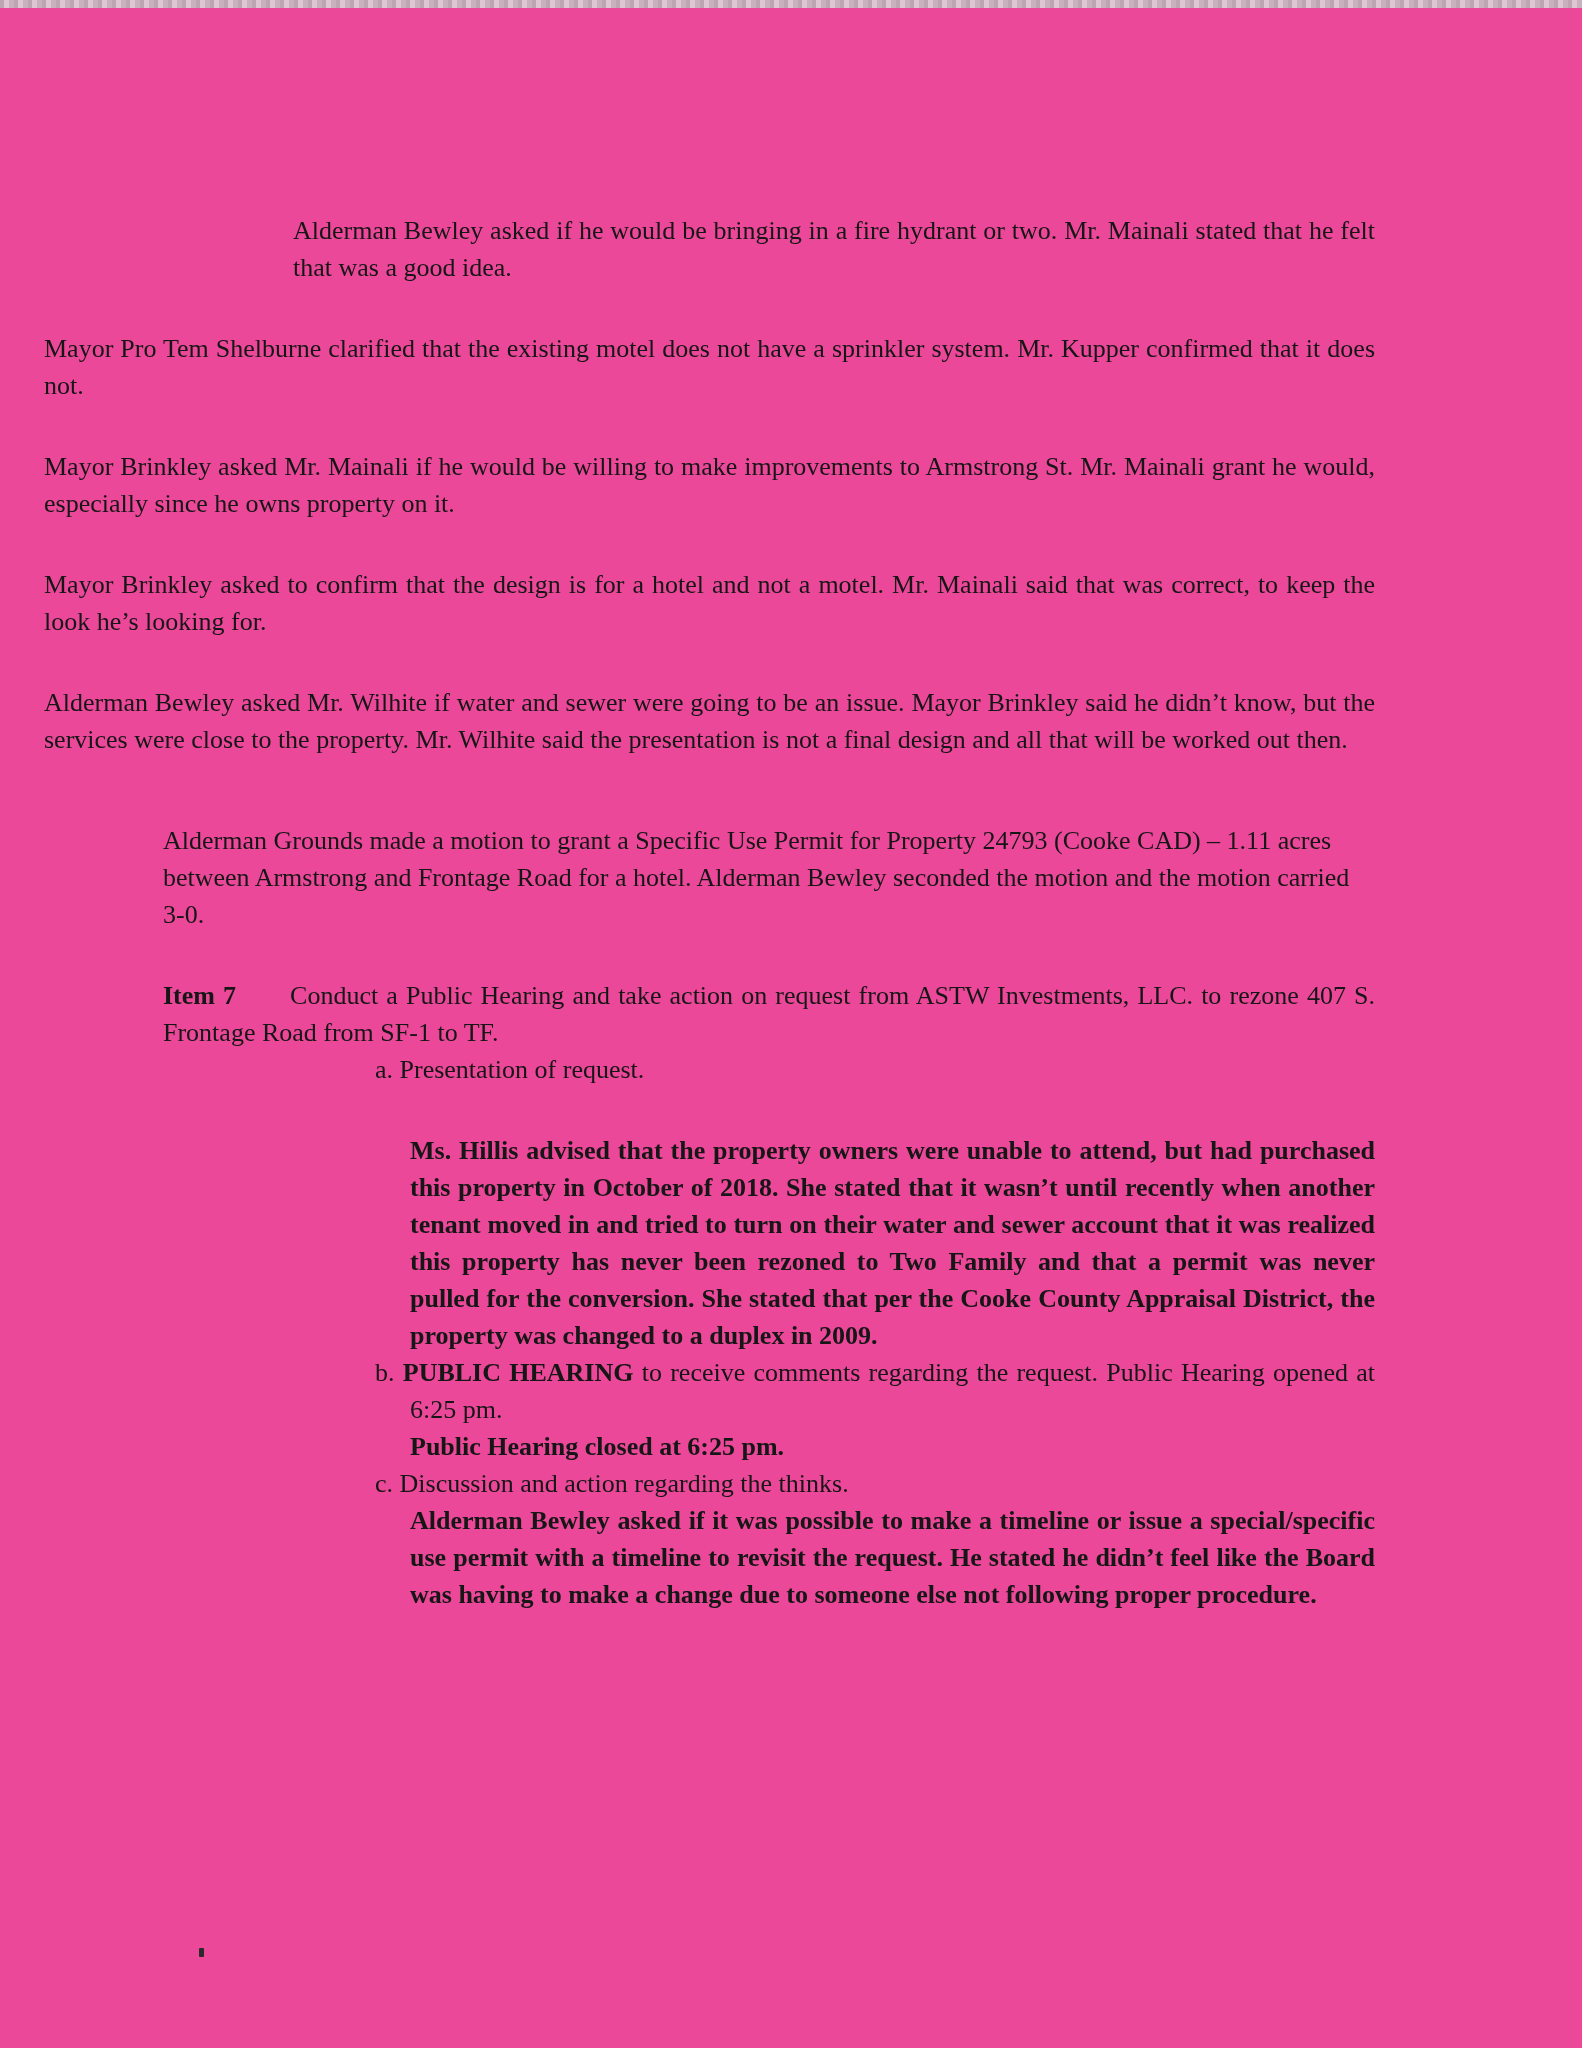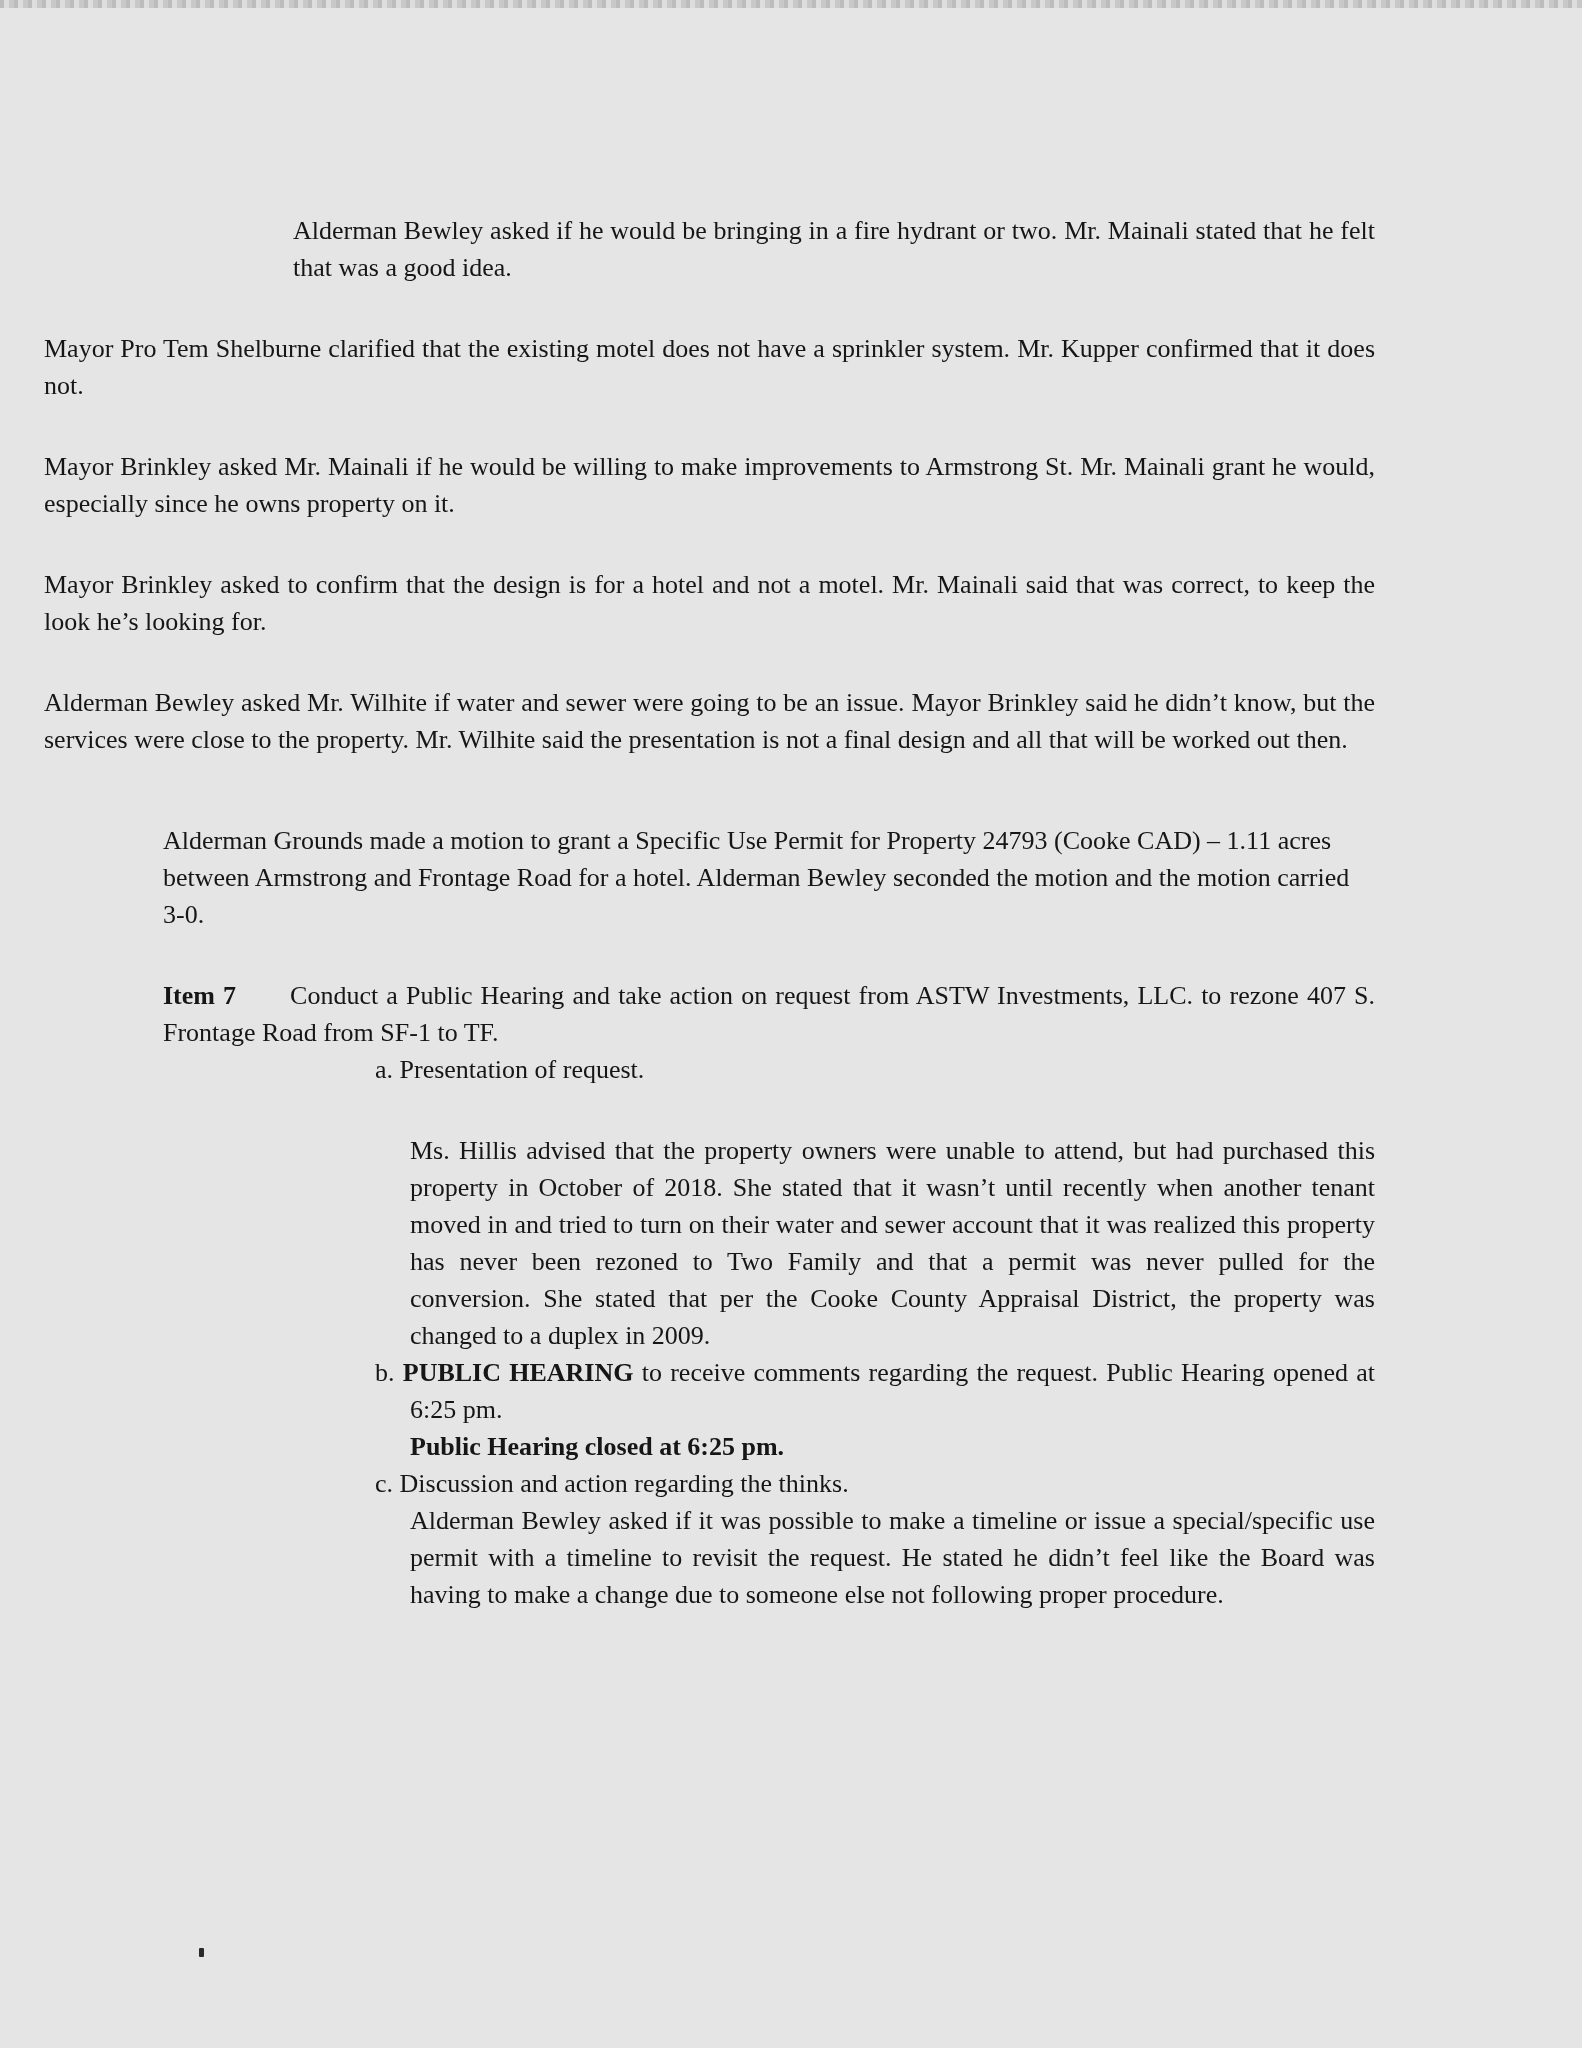--- a/index.html
+++ b/index.html
@@ -1,20 +1,20 @@
 <!DOCTYPE html>
 <html><head>
 <meta charset="utf-8">
 <style>
   html, body { margin: 0; padding: 0; background: #ffffff; }
   .page {
     position: relative;
     width: 1582px;
     height: 2048px;
-    background: #e5e5e5;
+    background: #ec4899;
     font-family: "Liberation Serif", "DejaVu Serif", serif;
     font-size: 26px;
     line-height: 37px;
     color: #161616;
     overflow: hidden;
   }
   p { margin: 0; }
   .scan-edge {
     position: absolute; top: 0; left: 0; right: 0; height: 8px;
     background: repeating-linear-gradient(90deg, #b5b5b5 0 4px, #dcdcdc 4px 9px, #c3c3c3 9px 14px);
@@ -39,20 +39,21 @@
   .tabgap { display: inline-block; width: 54px; }
   .li {
     margin-left: 410px;
     margin-right: 207px;
     text-indent: -35px;
   }
   .li-justify { text-align: justify; }
   .indent-para {
     margin-left: 410px;
     margin-right: 207px;
+    font-weight: bold;
   }
   .justify { text-align: justify; }
   .hillis { margin-top: 44px; }
   .closed-line { font-weight: bold; }
   .brinkley { margin-top: 57px; }
   .speck {
     position: absolute;
     left: 199px;
     top: 1948px;
     width: 5px;

